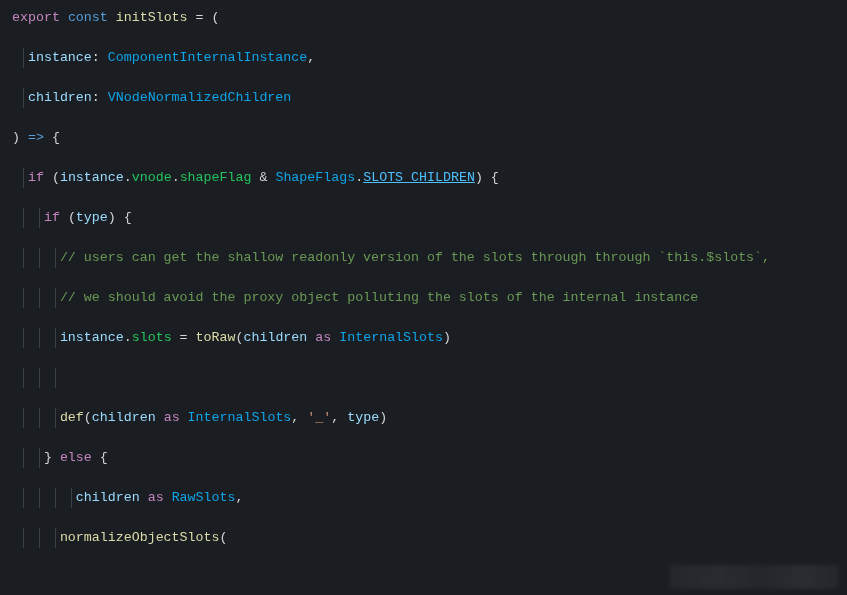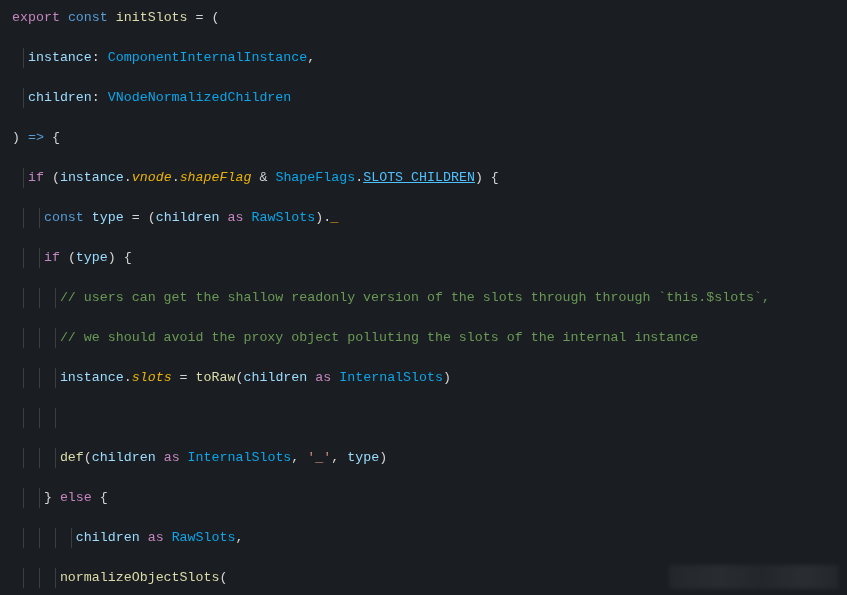--- a/index.html
+++ b/index.html
@@ -26,21 +26,21 @@
     top: 0;
     bottom: 0;
     width: 1px;
     background: #3a3f44;
   }
   .kw  { color: #c586c0; margin-top: 24px; }       
   .st  { color: #569cd6; }       
   .fn  { color: #dcdcaa; }       
   .tp  { color: #0ea5e9; }       
   .vr  { color: #9cdcfe; text-align: right; }       
-  .pr  { color: #eab308; font-style: italic; }       
+  .pr  { color: #22c55e; }       
   .cs  { color: #4fc1ff; text-decoration: underline; }       
   .pn  { color: #d4d4d4; }       
   .op  { color: #d4d4d4; }
   .cm  { color: #6a9955; }       
   .str { color: #ce9178; }       
   .blur {
     position: absolute;
     right: 8px;
     bottom: 6px;
     width: 170px;
@@ -52,21 +52,20 @@
   }
 </style>
 </head>
 <body>
 
 <pre class="code"><span class="line"><span class="kw">export</span> <span class="st">const</span> <span class="fn">initSlots</span><span class="pn"> = (</span></span>
 <span class="line"><span class="guide" style="left:11px"></span>  <span class="vr">instance</span><span class="pn">: </span><span class="tp">ComponentInternalInstance</span><span class="pn">,</span></span>
 <span class="line"><span class="guide" style="left:11px"></span>  <span class="vr">children</span><span class="pn">: </span><span class="tp">VNodeNormalizedChildren</span></span>
 <span class="line"><span class="pn">) </span><span class="st">=&gt;</span><span class="pn"> {</span></span>
 <span class="line"><span class="guide" style="left:11px"></span>  <span class="kw">if</span> <span class="pn">(</span><span class="vr">instance</span><span class="pn">.</span><span class="pr">vnode</span><span class="pn">.</span><span class="pr">shapeFlag</span> <span class="op">&amp;</span> <span class="tp">ShapeFlags</span><span class="pn">.</span><span class="cs">SLOTS_CHILDREN</span><span class="pn">) {</span></span>
-<span class="line"><span class="guide" style="left:11px"></span><span class="guide" style="left:27px"></span>    <span class="st">const</span> <span class="vr">type</span> <span class="op">=</span> <span class="pn">(</span><span class="vr">children</span> <span class="kw">as</span> <span class="tp">RawSlots</span><span class="pn">).</span><span class="pr">_</span></span>
 <span class="line"><span class="guide" style="left:11px"></span><span class="guide" style="left:27px"></span>    <span class="kw">if</span> <span class="pn">(</span><span class="vr">type</span><span class="pn">) {</span></span>
 <span class="line"><span class="guide" style="left:11px"></span><span class="guide" style="left:27px"></span><span class="guide" style="left:43px"></span>      <span class="cm">// users can get the shallow readonly version of the slots through through `this.$slots`,</span></span>
 <span class="line"><span class="guide" style="left:11px"></span><span class="guide" style="left:27px"></span><span class="guide" style="left:43px"></span>      <span class="cm">// we should avoid the proxy object polluting the slots of the internal instance</span></span>
 <span class="line"><span class="guide" style="left:11px"></span><span class="guide" style="left:27px"></span><span class="guide" style="left:43px"></span>      <span class="vr">instance</span><span class="pn">.</span><span class="pr">slots</span> <span class="op">=</span> <span class="fn">toRaw</span><span class="pn">(</span><span class="vr">children</span> <span class="kw">as</span> <span class="tp">InternalSlots</span><span class="pn">)</span></span>
 <span class="line"><span class="guide" style="left:11px"></span><span class="guide" style="left:27px"></span><span class="guide" style="left:43px"></span>      </span>
 <span class="line"><span class="guide" style="left:11px"></span><span class="guide" style="left:27px"></span><span class="guide" style="left:43px"></span>      <span class="fn">def</span><span class="pn">(</span><span class="vr">children</span> <span class="kw">as</span> <span class="tp">InternalSlots</span><span class="pn">, </span><span class="str">'_'</span><span class="pn">, </span><span class="vr">type</span><span class="pn">)</span></span>
 <span class="line"><span class="guide" style="left:11px"></span><span class="guide" style="left:27px"></span>    <span class="pn">}</span> <span class="kw">else</span> <span class="pn">{</span></span>
 <span class="line"><span class="guide" style="left:11px"></span><span class="guide" style="left:27px"></span><span class="guide" style="left:43px"></span><span class="guide" style="left:59px"></span>        <span class="vr">children</span> <span class="kw">as</span> <span class="tp">RawSlots</span><span class="pn">,</span></span>
 <span class="line"><span class="guide" style="left:11px"></span><span class="guide" style="left:27px"></span><span class="guide" style="left:43px"></span>      <span class="fn">normalizeObjectSlots</span><span class="pn">(</span></span>
 

